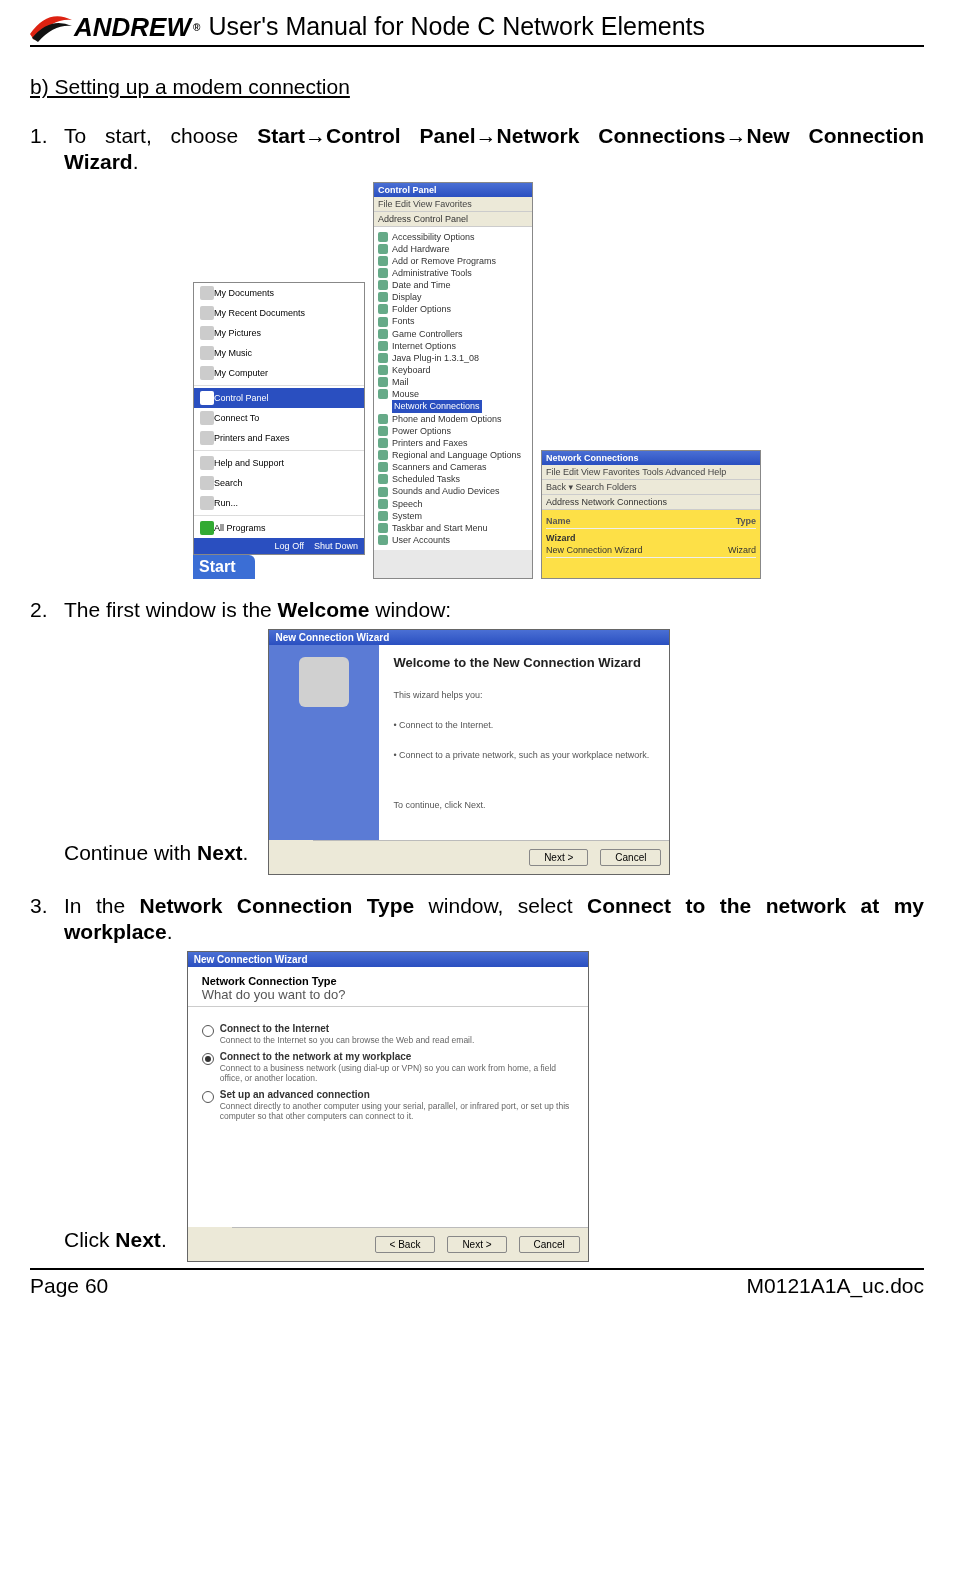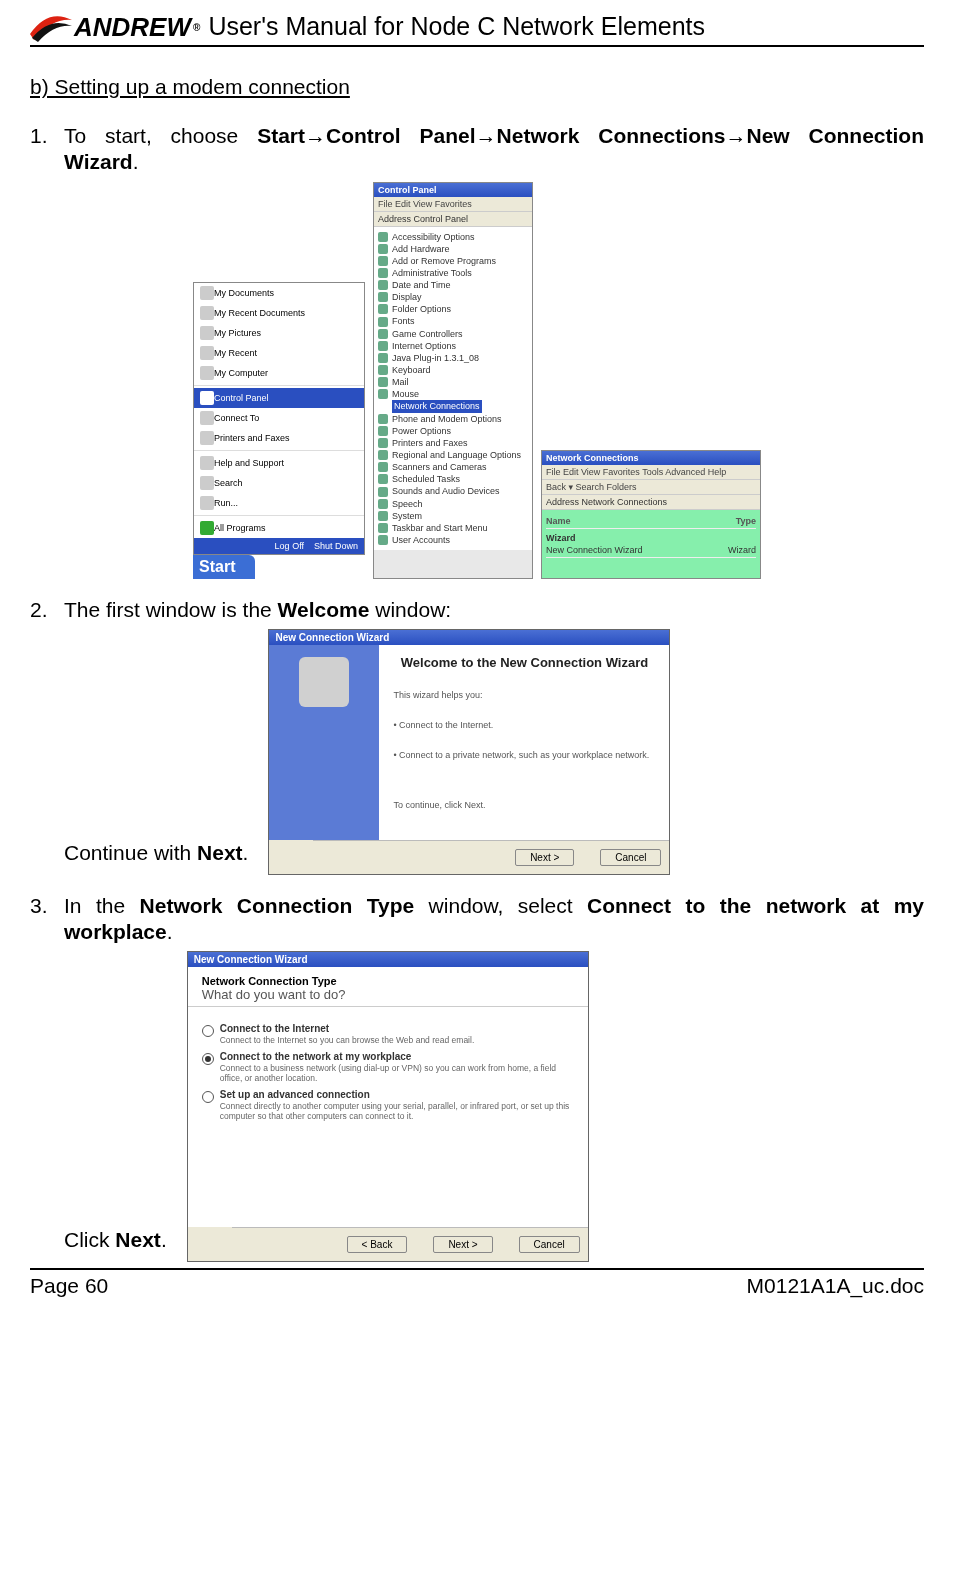--- a/index.html
+++ b/index.html
@@ -118,41 +118,41 @@
   .start-left {
     background:#fff;
   }
   .sm-item { padding:3px 6px; display:flex; align-items:center; }
   .sm-item .ic { width:14px; height:14px; background:#ccc; border-radius:2px;}
   .sm-sep { border-top:1px solid #ddd; margin:2px 0;}
   .sm-cp { background:#2a4fc0; color:#fff;}
   .start-bottom { background:#2a4fc0; color:#fff; padding:3px 6px; display:flex; justify-content:flex-end; gap:10px;}
   .taskbar { background:#3b6ed5; color:#fff; padding:3px 6px; font-weight:bold; border-radius:0 6px 0 0; width:50px;}
   .nc-window { width:220px; }
-  .nc-body { background:#86efac; padding:4px; min-height:60px;}
+  .nc-body { background:#fde047; padding:4px; min-height:60px;}
   .nc-row { display:flex; justify-content:space-between; border-bottom:1px solid #eee; padding:2px 0;}
   .wizard-window {
     width: 400px;
     background:#ece9d8;
     border:1px solid #666;
     font-size:10px;
   }
   .wizard-top { background:linear-gradient(#4a6fd4,#2a4fc0); color:#fff; padding:2px 6px; font-weight:bold; font-size:10px;}
   .wizard-content { display:flex; background:#fff; min-height:170px;}
   .wizard-left { width:110px; background:#5b7bd5; display:flex; align-items:flex-start; justify-content:center; padding-top:12px;}
   .wizard-left .big-ico { width:50px; height:50px; background:#d0d0d0; border-radius:6px;}
   .wizard-right { flex:1; padding:10px 14px; color:#222;}
-  .wizard-right h3 { margin:0 0 10px 0; font-size:13px; font-weight:bold;text-align:center;}
+  .wizard-right h3 { margin:0 0 10px 0; font-size:13px; font-weight:bold;}
   .wizard-right p { margin:20px 0; font-size:9px; color:#555;}
   .wizard-buttons {
     background:#ece9d8;
     padding:8px;
     display:flex;
     justify-content:flex-end;
-    gap:26px;
+    gap:12px;
     border-top:1px solid #bbb;
     margin-left:44px;
   }
   .wizard-buttons .btn {
     border:1px solid #888;
     background:#ece9d8;
     padding:2px 14px;
     font-size:10px;
     border-radius:2px;
   }
@@ -231,21 +231,21 @@
           <div class="sm-item">
               <span class="ic"></span>
               <span>My Recent Documents</span>
             </div>
           <div class="sm-item">
               <span class="ic"></span>
               <span>My Pictures</span>
             </div>
           <div class="sm-item">
               <span class="ic"></span>
-              <span>My Recent</span>
+              <span>My Music</span>
             </div>
           <div class="sm-item">
               <span class="ic"></span>
               <span>My Computer</span>
             </div>
           <div class="sm-sep"></div>
           <div class="sm-item sm-cp">
               <span class="ic" style="background:#fff;"></span>
               <span>Control Panel</span>
             </div>

